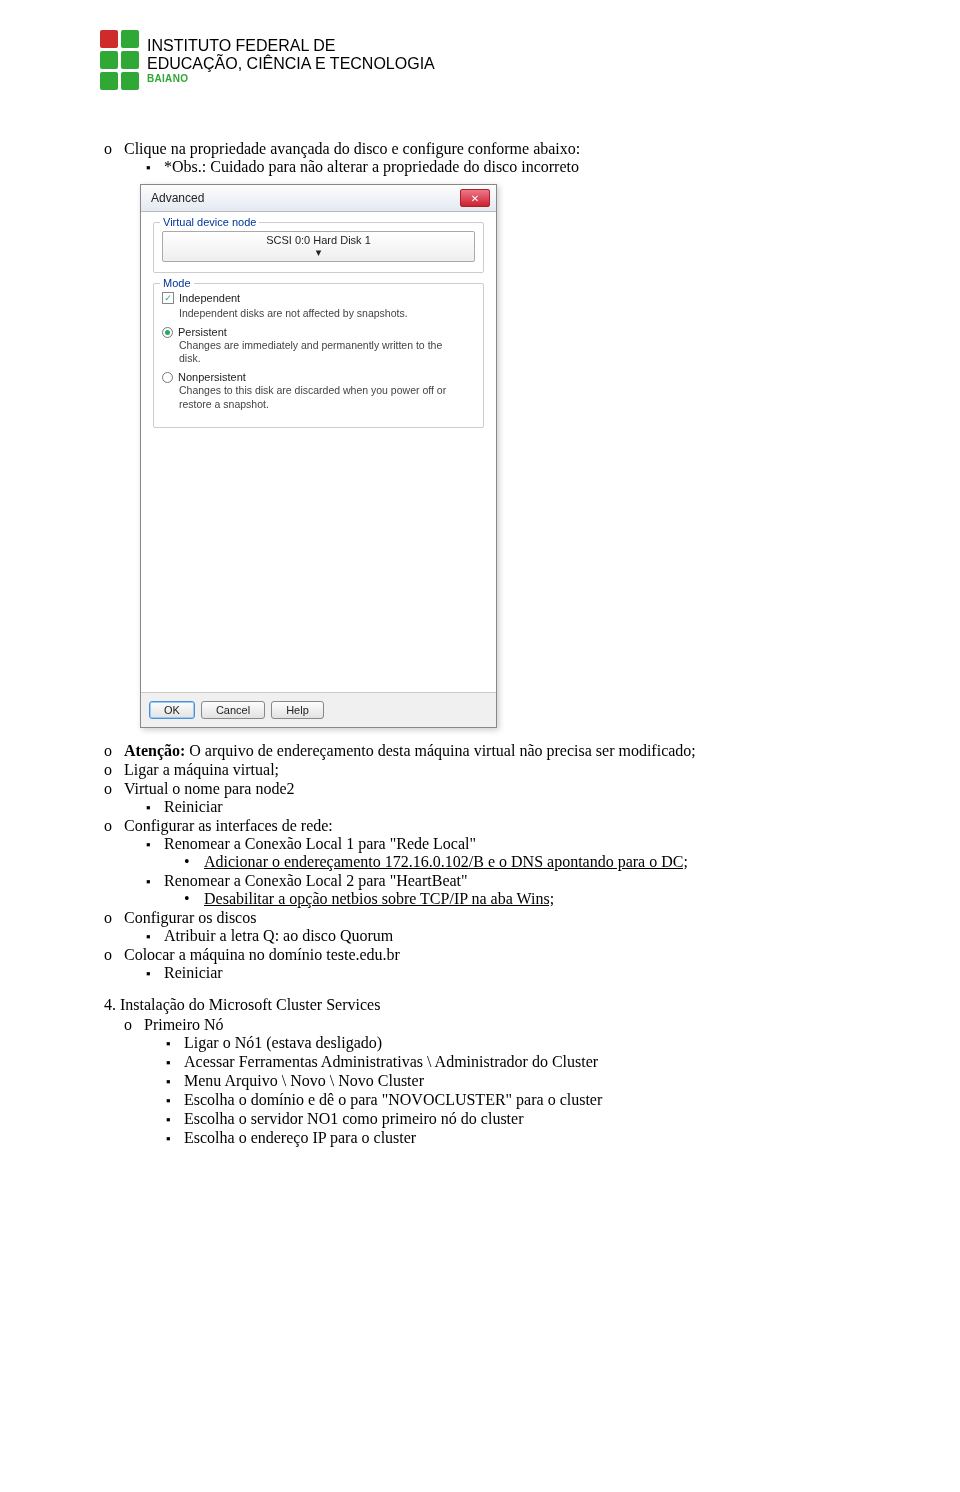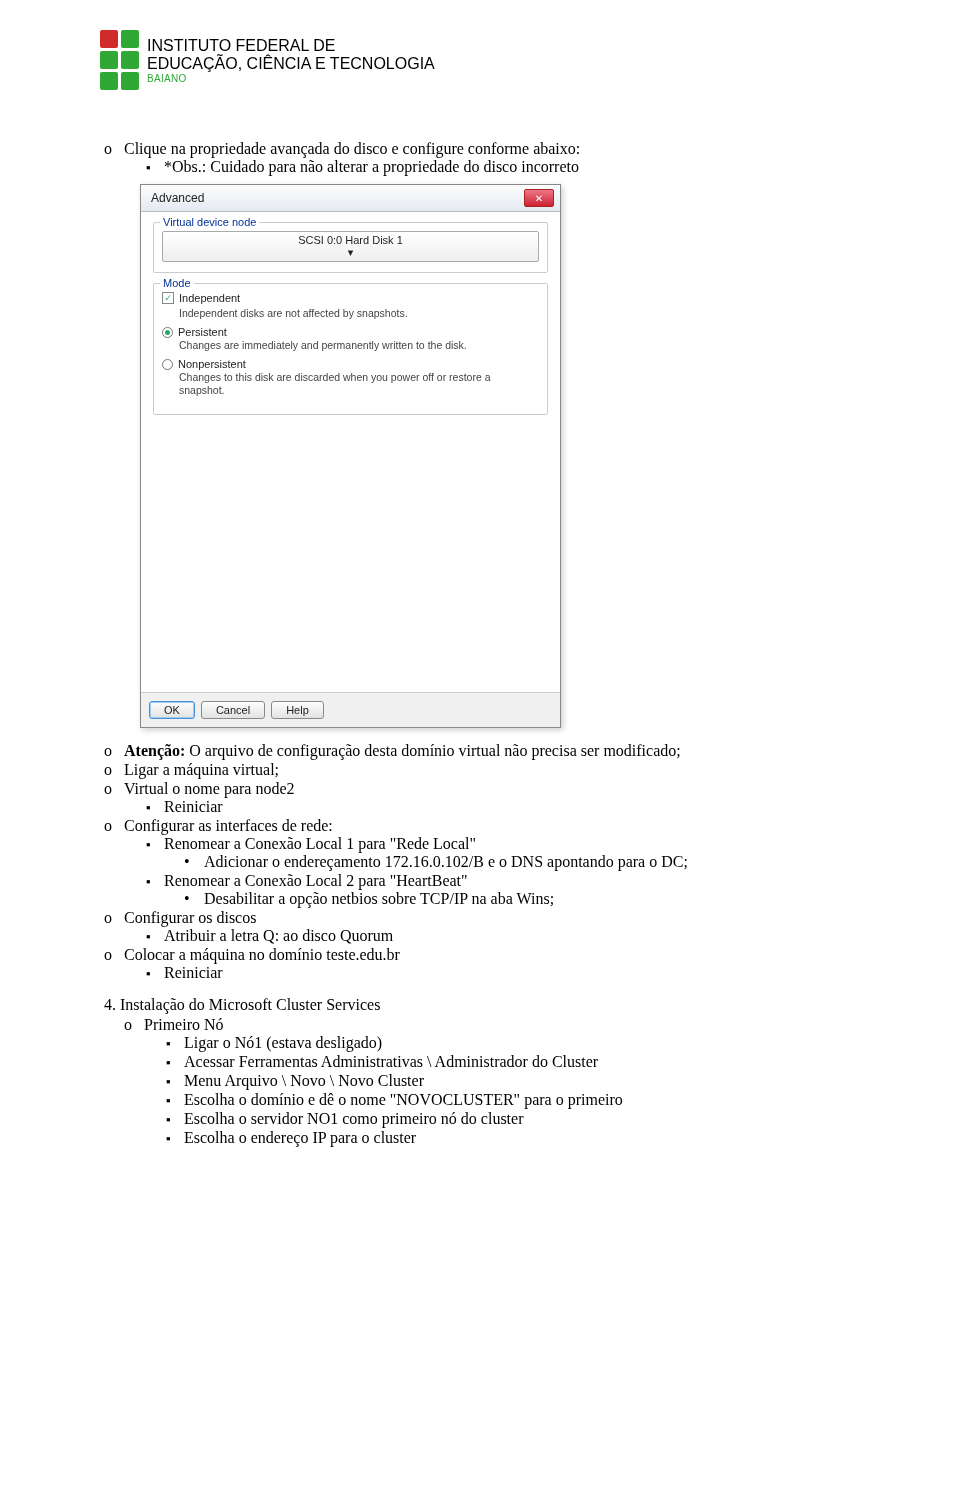--- a/index.html
+++ b/index.html
@@ -16,42 +16,42 @@
   .logo-grid {
     display: grid;
     grid-template-columns: repeat(2, 18px);
     grid-template-rows: repeat(3, 18px);
     gap: 3px;
   }
   .sq { width: 18px; height: 18px; border-radius: 2px; }
   .red { background: #cf2b2b; }
   .green { background: #2fa836; }
   .logo-text { display: flex; flex-direction: column; justify-content: center; font-family: Arial, sans-serif; }
-  .logo-t2 { font-size: 10px; font-weight: normal; color: #2fa836; letter-spacing: .3px; }
+  .logo-t2 { font-size: 10px; font-weight: bold; color: #2fa836; letter-spacing: .3px; }
 
   ol.lvl-o { list-style: none; padding-left: 24px; }
   ol.lvl-o > li { margin-bottom: 1px; position: relative; }
   ol.lvl-o > li::before { content: "o"; position: absolute; left: -20px; }
 
   ul.lvl-sq { list-style: none; padding-left: 40px; }
   ul.lvl-sq > li { margin-bottom: 1px; position: relative; }
   ul.lvl-sq > li::before { content: "\25AA"; position: absolute; left: -18px; font-size: 13px; top: 2px; }
 
-  ul.lvl-dot { list-style: none; padding-left: 40px; }
+  ul.lvl-dot { list-style: none; padding-left: 40px; text-decoration: underline; }
   ul.lvl-dot > li { margin-bottom: 1px; position: relative; }
   ul.lvl-dot > li::before { content: "\2022"; position: absolute; left: -20px; }
 
   ol.lvl-num { list-style: decimal; padding-left: 20px; }
   ol.lvl-num > li { margin-top: 14px; }
 
   .red-text { color: #c00000; font-weight: bold; }
 
   
   .dialog {
-    width: 421px;
+    width: 357px;
     margin: 8px 0 14px 40px;
     border: 1px solid #888;
     font-family: "Segoe UI", Tahoma, sans-serif;
     font-size: 11px;
     color: #222;
     background: #f0f0f0;
     box-shadow: 2px 2px 6px rgba(0,0,0,0.2);
   }
   .dlg-title {
     display: flex; justify-content: space-between; align-items: center;
@@ -160,21 +160,21 @@
   </div>
   <div class="dlg-buttons">
     <div class="btn primary">OK</div>
     <div class="btn">Cancel</div>
     <div class="btn">Help</div>
   </div>
 </div>
 
 <ol class="lvl-o">
   <li>
-    <b>Atenção:</b><span> O arquivo de configuração desta domínio virtual não precisa ser modificado;</span>
+    <b>Atenção:</b><span> O arquivo de endereçamento desta máquina virtual não precisa ser modificado;</span>
   </li>
   <li>Ligar a máquina virtual;</li>
   <li>
     <span>Virtual o nome para node2</span>
     <ul class="lvl-sq">
       <li>Reiniciar</li>
     </ul>
   </li>
   <li>
     <span>Configurar as interfaces de rede:</span>
@@ -210,20 +210,20 @@
 <ol class="lvl-num sect" start="4">
   <li>
     <span>Instalação do Microsoft Cluster Services</span>
     <ol class="lvl-o" style="margin-top:2px">
       <li>
         <span>Primeiro Nó</span>
         <ul class="lvl-sq">
           <li>Ligar o Nó1 (estava desligado)</li>
           <li>Acessar Ferramentas Administrativas \ Administrador do Cluster</li>
           <li>Menu Arquivo \ Novo \ Novo Cluster</li>
-          <li>Escolha o domínio e dê o nome "NOVOCLUSTER" para o primeiro</li>
+          <li>Escolha o domínio e dê o para "NOVOCLUSTER" para o cluster</li>
           <li>Escolha o servidor NO1 como primeiro nó do cluster</li>
           <li>Escolha o endereço IP para o cluster</li>
         </ul>
       </li>
     </ol>
   </li>
 </ol>
 
 </body></html>

